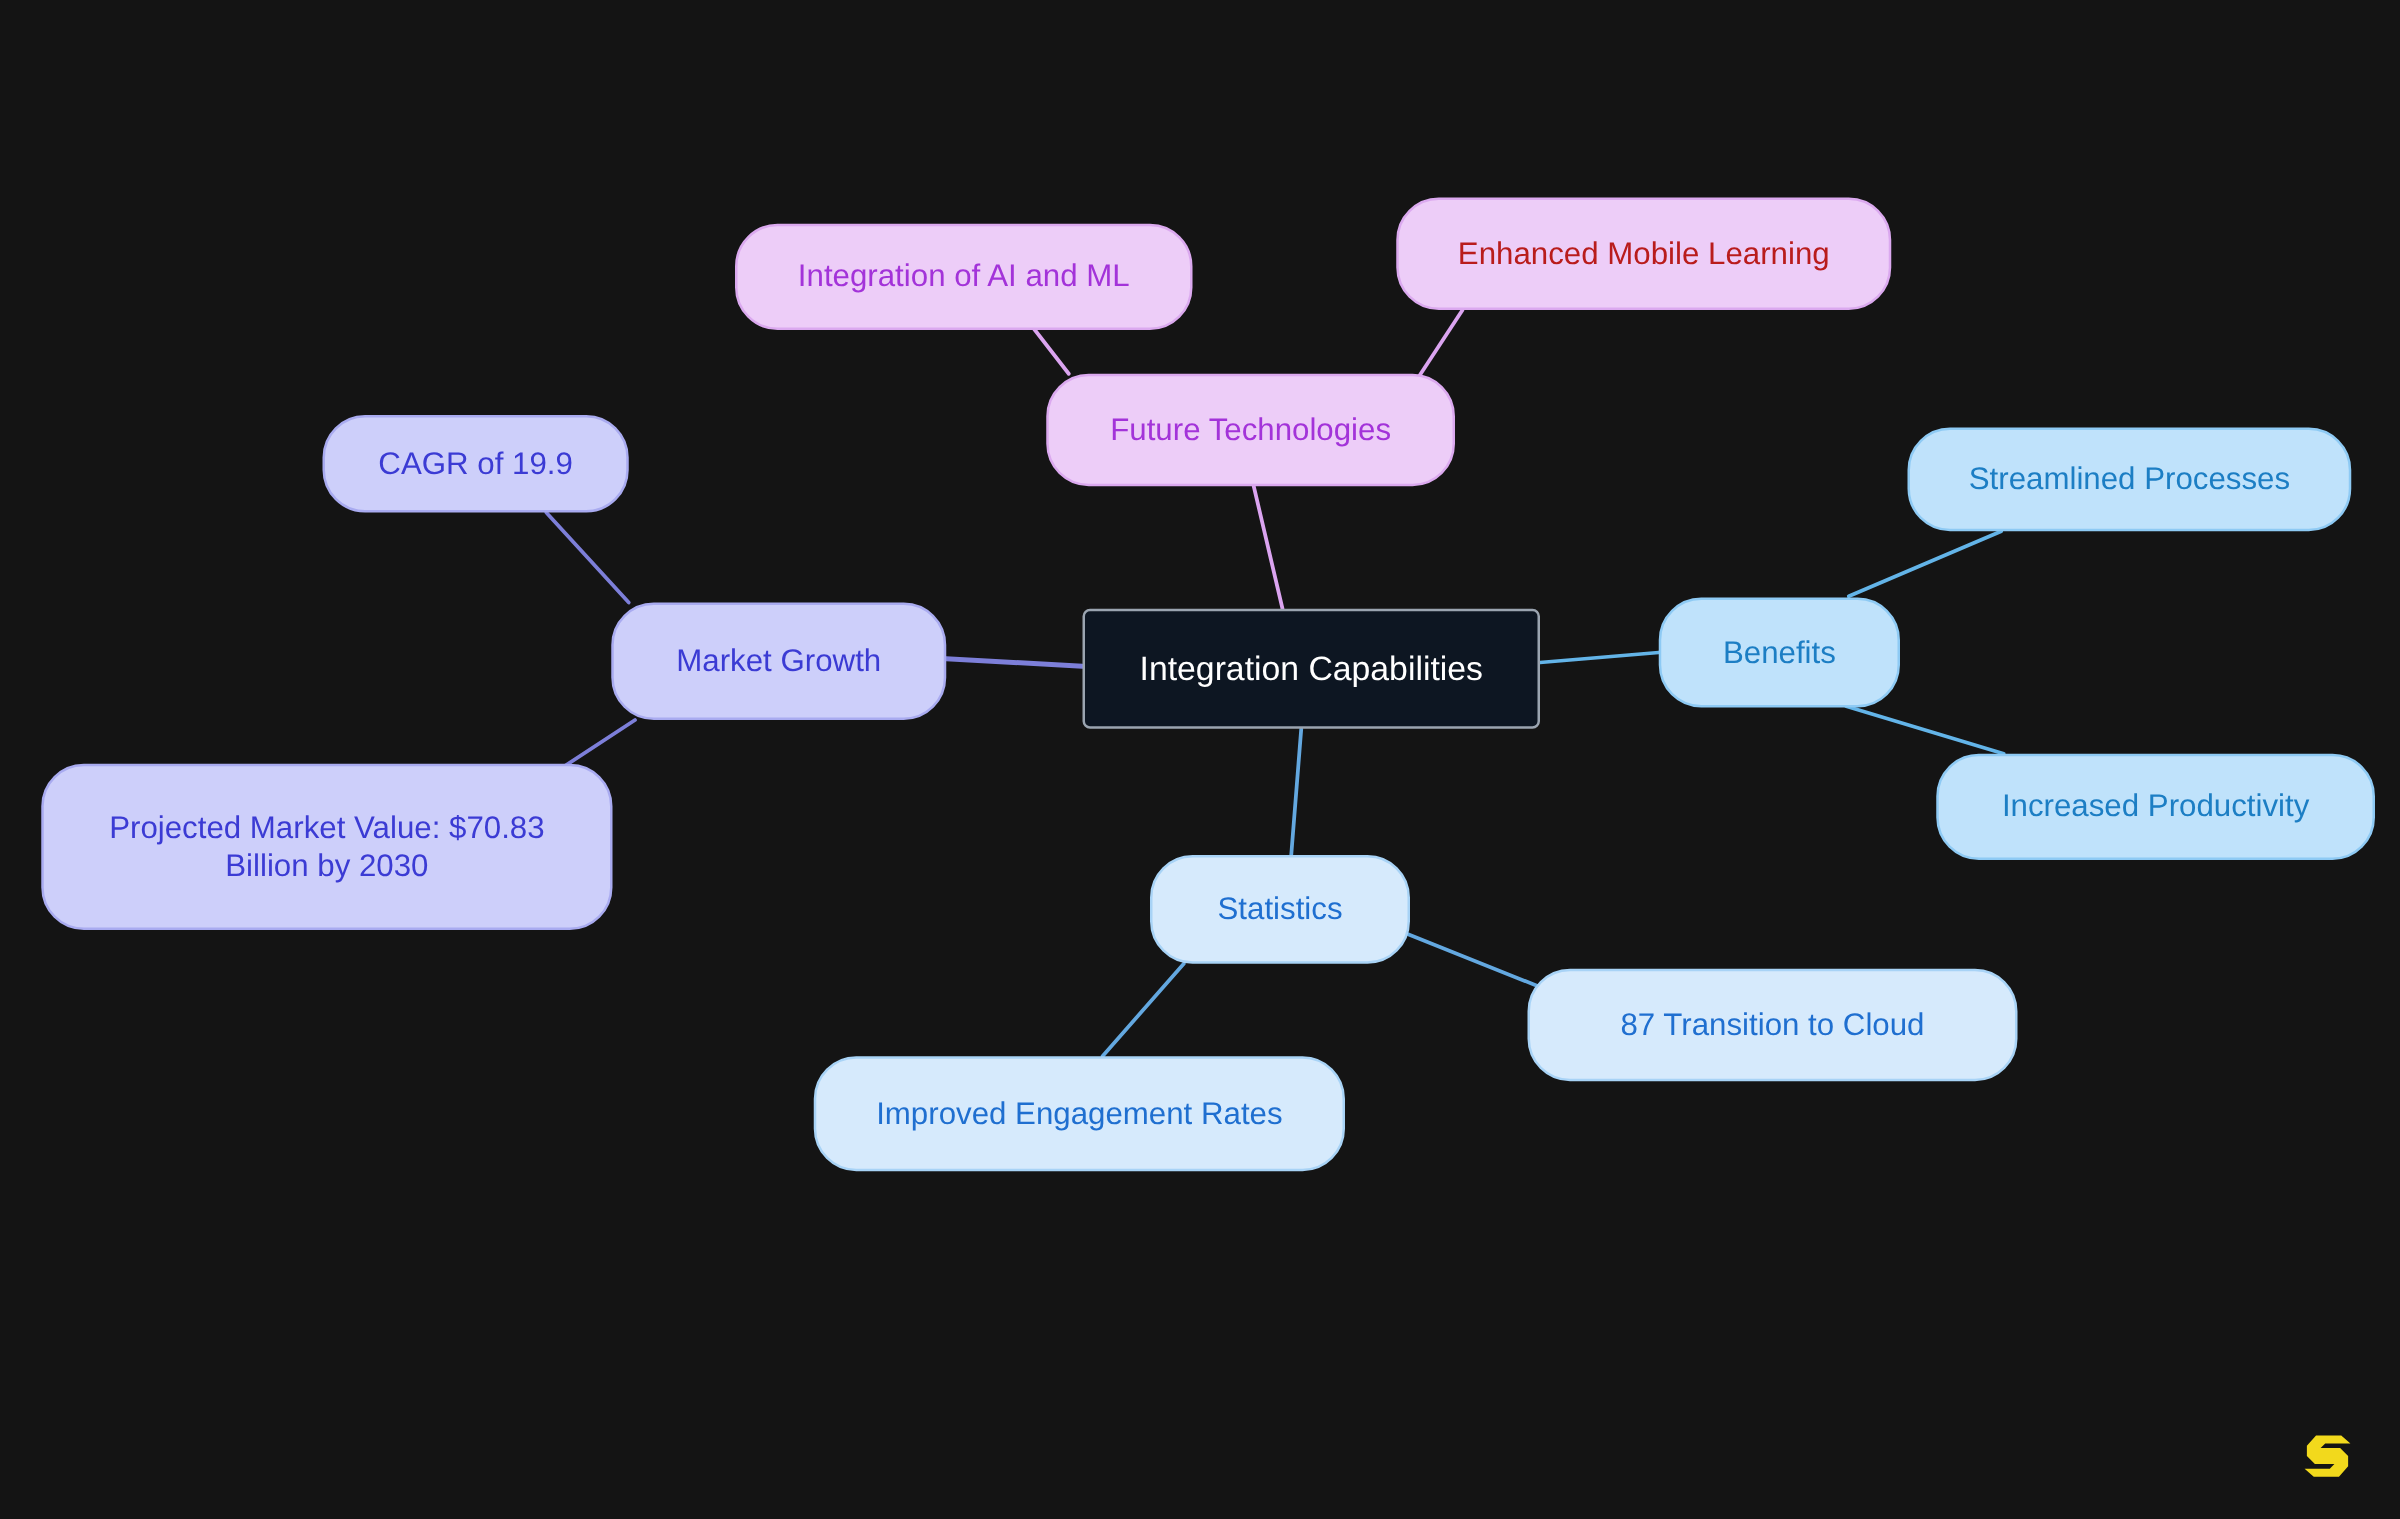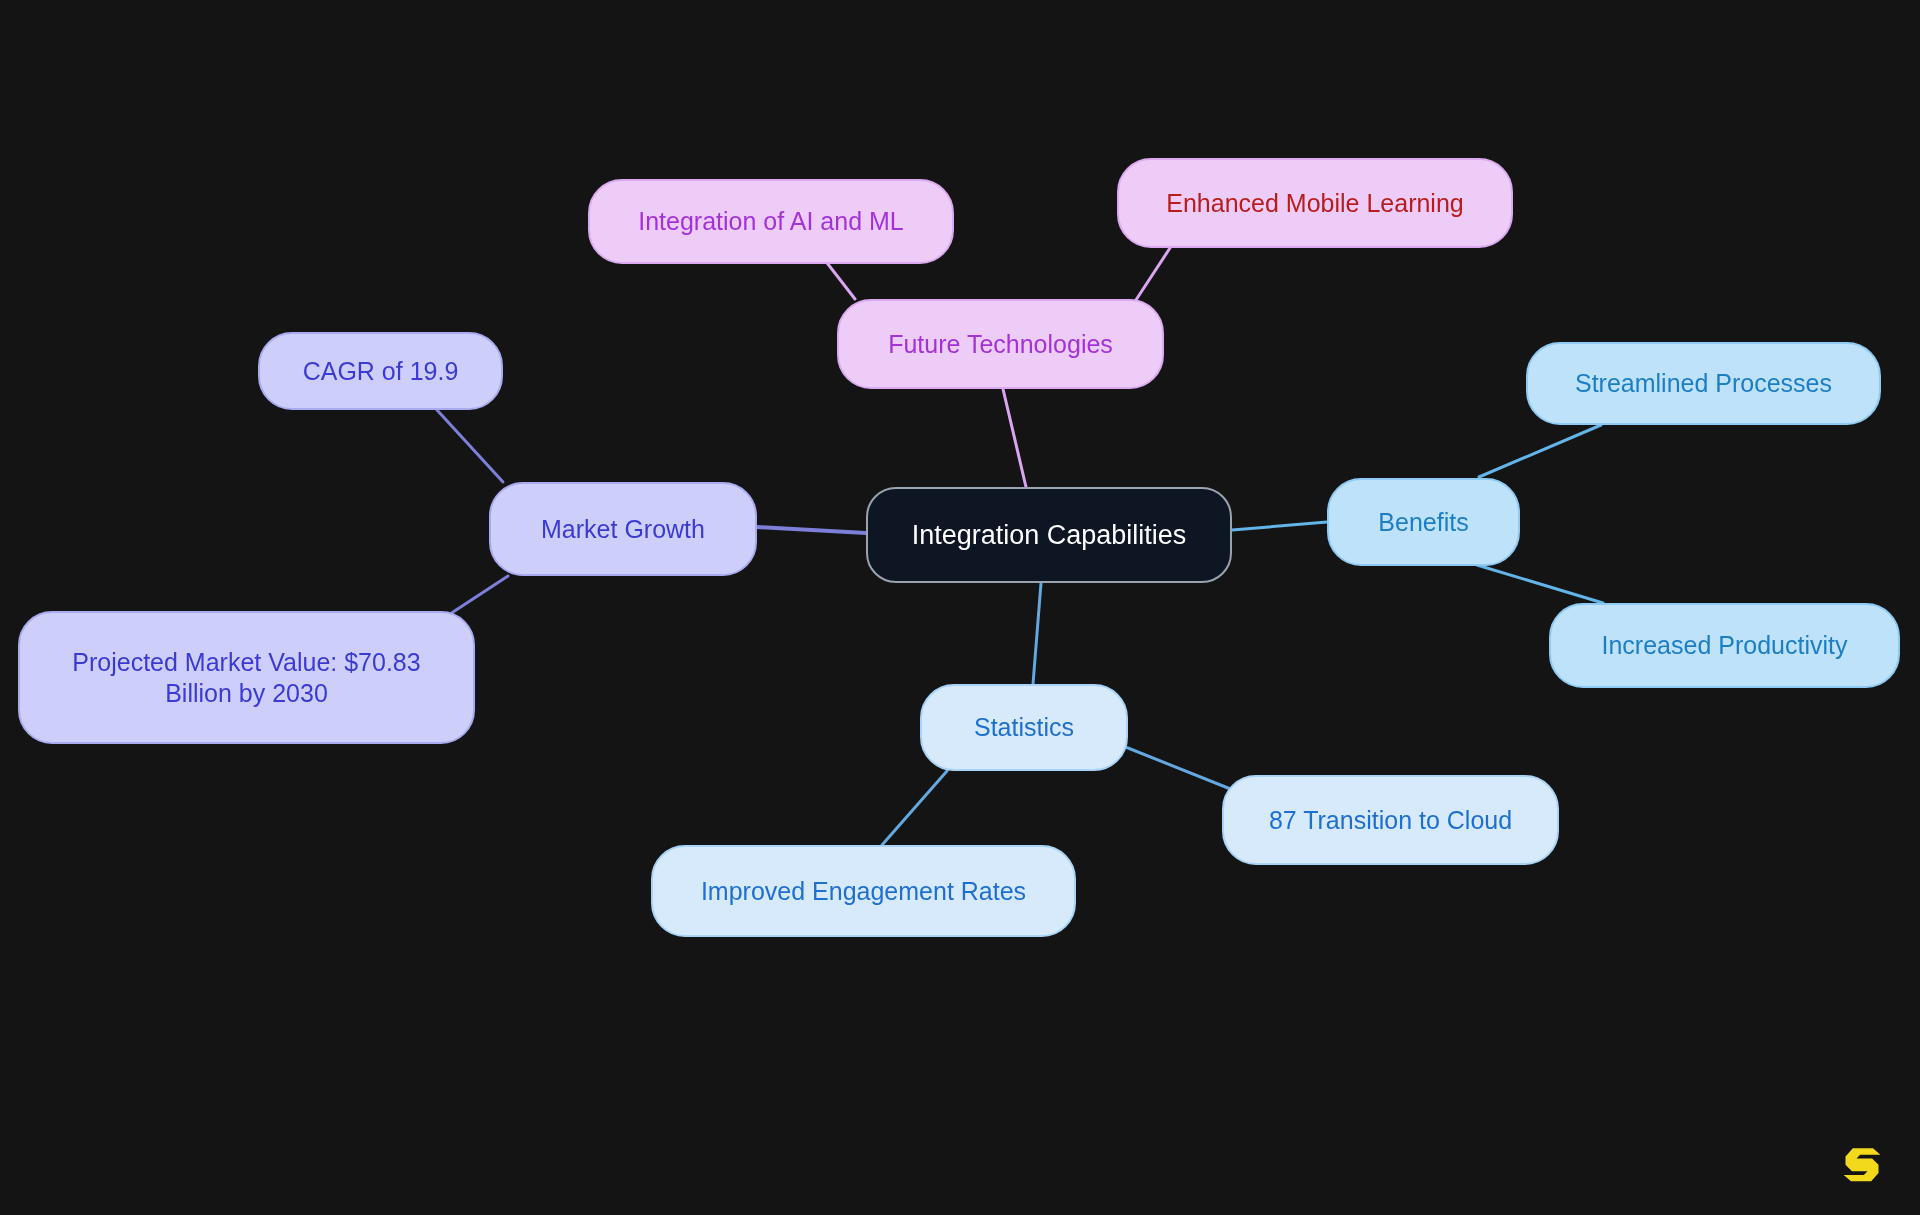--- a/index.html
+++ b/index.html
@@ -26,21 +26,21 @@
     justify-content:center;
     text-align:center;
     border-radius:34px;
     border-style:solid;
     border-width:2px;
     line-height:1.22;
     white-space:pre-line;
     padding:0 10px;
   }
   .node.root {
-    border-radius:30px;
+    border-radius:6px;
     border-width:2px;
   }
   .logo {
     position:absolute;
     right:36px; bottom:30px;
     width:44px; height:44px;
   }
 </style>
 </head>
 <body>
@@ -57,29 +57,29 @@
       <line x1="1132" y1="306" x2="1170" y2="248" stroke="#dba4f0" stroke-width="3" stroke-linecap="round"></line>
       <line x1="1479" y1="477" x2="1601" y2="425" stroke="#63b4e8" stroke-width="3" stroke-linecap="round"></line>
       <line x1="1477" y1="565" x2="1603" y2="603" stroke="#63b4e8" stroke-width="3" stroke-linecap="round"></line>
       <line x1="1113" y1="742" x2="1233" y2="790" stroke="#63a8e0" stroke-width="3" stroke-linecap="round"></line>
       <line x1="947" y1="771" x2="882" y2="845" stroke="#63a8e0" stroke-width="3" stroke-linecap="round"></line>
     </svg>
   <div id="node-layer">
       <div class="node root" style="left: 866px; top: 487px; width: 366px; height: 96px; background: rgb(13, 22, 34); color: rgb(255, 255, 255); border-color: rgb(154, 164, 176); font-size: 27px;">Integration Capabilities</div>
       <div class="node branch" style="left: 489px; top: 482px; width: 268px; height: 94px; background: rgb(205, 207, 250); color: rgb(59, 59, 212); border-color: rgb(169, 171, 240); font-size: 25px;">Market Growth</div>
       <div class="node leaf" style="left: 258px; top: 332px; width: 245px; height: 78px; background: rgb(205, 207, 250); color: rgb(59, 59, 212); border-color: rgb(169, 171, 240); font-size: 25px;">CAGR of 19.9</div>
-      <div class="node leaf" style="left: 18px; top: 611px; width: 457px; height: 133px; background: rgb(205, 207, 250); color: rgb(59, 59, 212); border-color: rgb(169, 171, 240); font-size: 25px;">Projected Market Value: $70.83
+      <div class="node leaf" style="left: 33px; top: 611px; width: 457px; height: 133px; background: rgb(205, 207, 250); color: rgb(59, 59, 212); border-color: rgb(169, 171, 240); font-size: 25px;">Projected Market Value: $70.83
 Billion by 2030</div>
       <div class="node branch" style="left: 837px; top: 299px; width: 327px; height: 90px; background: rgb(237, 205, 248); color: rgb(163, 51, 217); border-color: rgb(219, 169, 239); font-size: 25px;">Future Technologies</div>
       <div class="node leaf" style="left: 588px; top: 143px; width: 366px; height: 85px; background: rgb(237, 205, 248); color: rgb(163, 51, 217); border-color: rgb(219, 169, 239); font-size: 25px; margin-top: 36px;">Integration of AI and ML</div>
       <div class="node leaf" style="left: 1117px; top: 158px; width: 396px; height: 90px; background: rgb(237, 205, 248); color: #b91c1c; border-color: rgb(219, 169, 239); font-size: 25px;">Enhanced Mobile Learning</div>
       <div class="node branch" style="left: 1327px; top: 478px; width: 193px; height: 88px; background: rgb(191, 226, 251); color: rgb(28, 126, 196); border-color: rgb(142, 202, 244); font-size: 25px;">Benefits</div>
       <div class="node leaf" style="left: 1526px; top: 342px; width: 355px; height: 83px; background: rgb(191, 226, 251); color: rgb(28, 126, 196); border-color: rgb(142, 202, 244); font-size: 25px;">Streamlined Processes</div>
       <div class="node leaf" style="left: 1549px; top: 603px; width: 351px; height: 85px; background: rgb(191, 226, 251); color: rgb(28, 126, 196); border-color: rgb(142, 202, 244); font-size: 25px; text-align: right;">Increased Productivity</div>
       <div class="node branch" style="left: 920px; top: 684px; width: 208px; height: 87px; background: rgb(214, 234, 252); color: rgb(31, 111, 208); border-color: rgb(168, 211, 246); font-size: 25px; text-align: right;">Statistics</div>
-      <div class="node leaf" style="left: 1222px; top: 775px; width: 337px; height: 90px; background: rgb(214, 234, 252); color: rgb(31, 111, 208); border-color: rgb(168, 211, 246); font-size: 25px;">87 Transition to Cloud</div>
+      <div class="node leaf" style="left: 1222px; top: 775px; width: 392px; height: 90px; background: rgb(214, 234, 252); color: rgb(31, 111, 208); border-color: rgb(168, 211, 246); font-size: 25px;">87 Transition to Cloud</div>
       <div class="node leaf" style="left: 623px; top: 845px; width: 425px; height: 92px; background: rgb(214, 234, 252); color: rgb(31, 111, 208); border-color: rgb(168, 211, 246); font-size: 25px; margin-left: 28px;">Improved Engagement Rates</div>
     </div>
 
   <svg class="logo" viewBox="0 0 48 48">
     <path id="logo-path" d="M36 8 L14 8 L6 17 L6 26 L13 33 L30 33 L26 37 L4 37 L12 44 L34 44 L42 35 L42 26 L35 19 L18 19 L22 15 L44 15 Z" fill="#f2d91c"></path>
   </svg>
 </div>
 
 </body></html>

